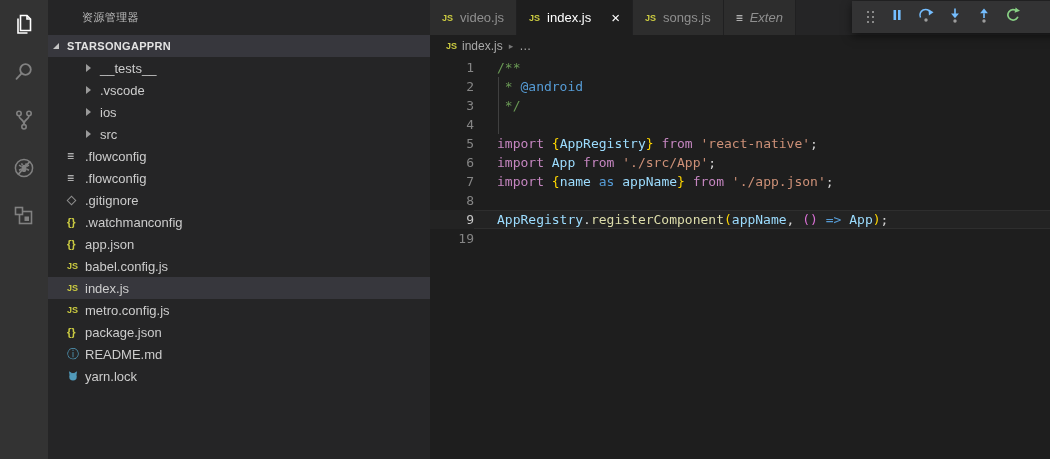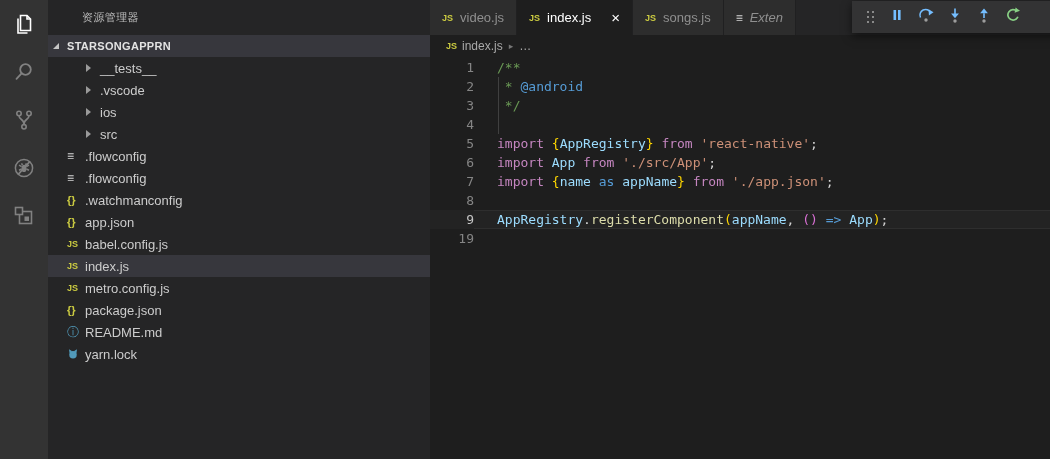--- a/index.html
+++ b/index.html
@@ -179,20 +179,26 @@
           </div>
           <div class="tree-row file">
             <span class="ficon list">≡</span>
             <span>.flowconfig</span>
           </div>
           <div class="tree-row file">
             <span class="ficon list">≡</span>
             <span>.flowconfig</span>
           </div>
           <div class="tree-row file">
+            <span class="ficon git">
+              <i class="diamond"></i>
+            </span>
+            <span>.gitignore</span>
+          </div>
+          <div class="tree-row file">
             <span class="ficon json">{}</span>
             <span>.watchmanconfig</span>
           </div>
           <div class="tree-row file">
             <span class="ficon json">{}</span>
             <span>app.json</span>
           </div>
           <div class="tree-row file">
             <span class="ficon js">JS</span>
             <span>babel.config.js</span>

